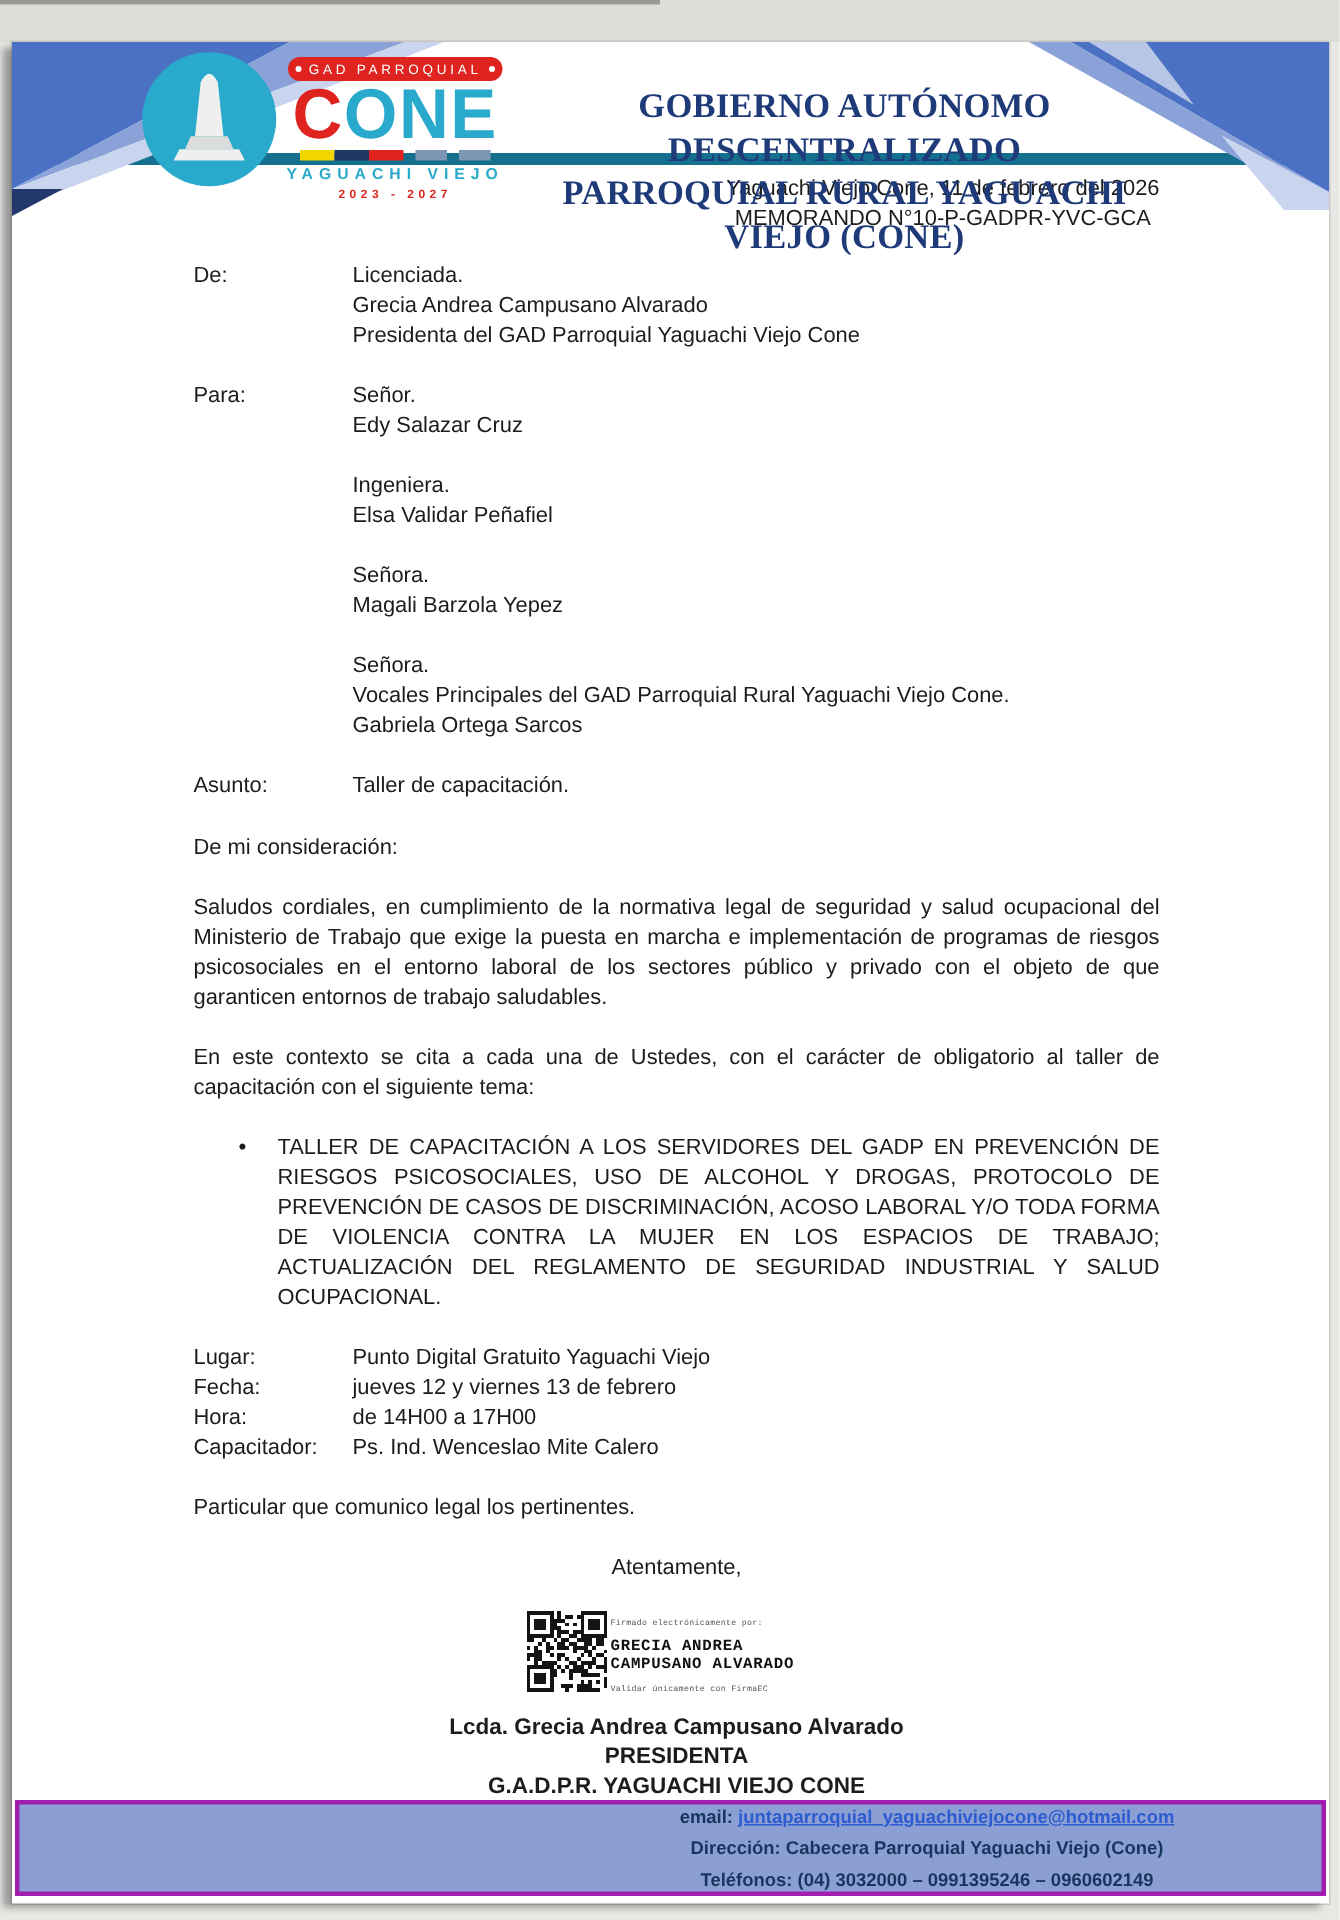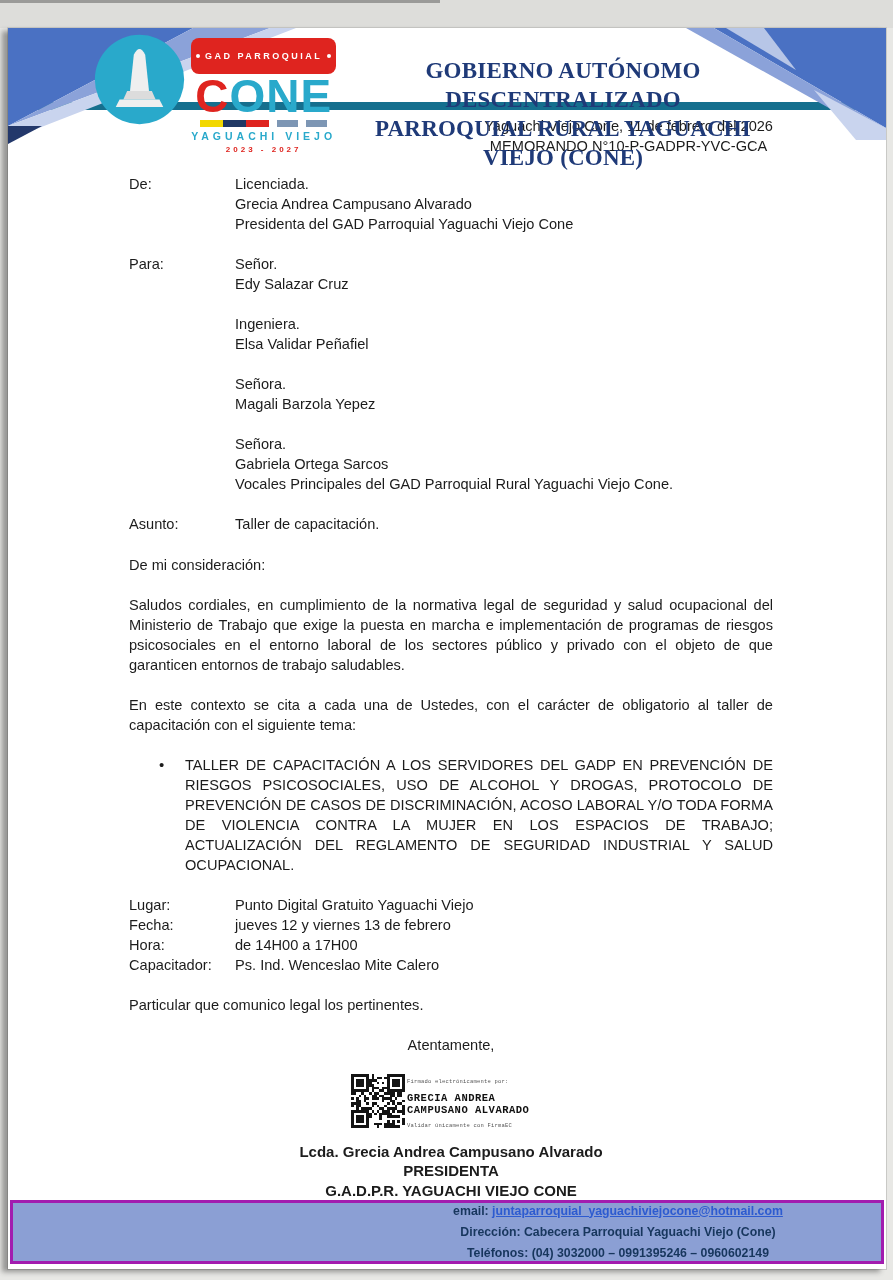--- a/index.html
+++ b/index.html
@@ -19,22 +19,22 @@
     display:flex; flex-direction:column;
   }
   
   .hdr { position:relative; height:97px; overflow:visible; }
   .corner-l { position:absolute; left:0; top:0; width:290px; height:118px; }
   .corner-r { position:absolute; right:0; top:0; width:200px; height:118px; }
   .logo { position:absolute; left:84px; top:4px; display:flex; align-items:flex-start; z-index:2; }
   .logo-circle { width:95px; height:95px; }
   .logo-right { margin-left:4px; display:flex; flex-direction:column; align-items:center; padding-top:6px; }
   .logo-pill {
-    background:var(--red); color:#fff; font-weight:bold; font-size:9px;
-    letter-spacing:2.5px; padding:13px 14px; border-radius:8px; position:relative;
+    background:var(--red); color:#fff; font-weight:normal; font-size:9px;
+    letter-spacing:2.5px; padding:3px 14px; border-radius:8px; position:relative;
     white-space:nowrap;
   }
   .logo-pill::before,.logo-pill::after {
     content:""; position:absolute; top:50%; width:4px; height:4px; margin-top:-2px;
     background:#fff; border-radius:50%;
   }
   .logo-pill::before { left:5px; } .logo-pill::after { right:5px; }
   .logo-name { font-weight:bold; font-size:46px; line-height:44px; letter-spacing:1px;
     font-family:"Liberation Sans",sans-serif; transform:scaleY(1.02); }
   .logo-name .c { color:var(--red); }
@@ -171,22 +171,22 @@
         <div class="to-group">
           <div>Ingeniera.</div>
           <div>Elsa Validar Peñafiel</div>
         </div>
         <div class="to-group">
           <div>Señora.</div>
           <div>Magali Barzola Yepez</div>
         </div>
         <div class="to-group">
           <div>Señora.</div>
+          <div>Vocales Principales del GAD Parroquial Rural Yaguachi Viejo Cone.</div>
           <div>Gabriela Ortega Sarcos</div>
-          <div>Vocales Principales del GAD Parroquial Rural Yaguachi Viejo Cone.</div>
         </div>
       </div>
     </div>
 
     <div class="row subject">
       <div class="lbl">Asunto:</div>
       <div class="val">Taller de capacitación.</div>
     </div>
 
     <p class="salut">De mi consideración:</p>

